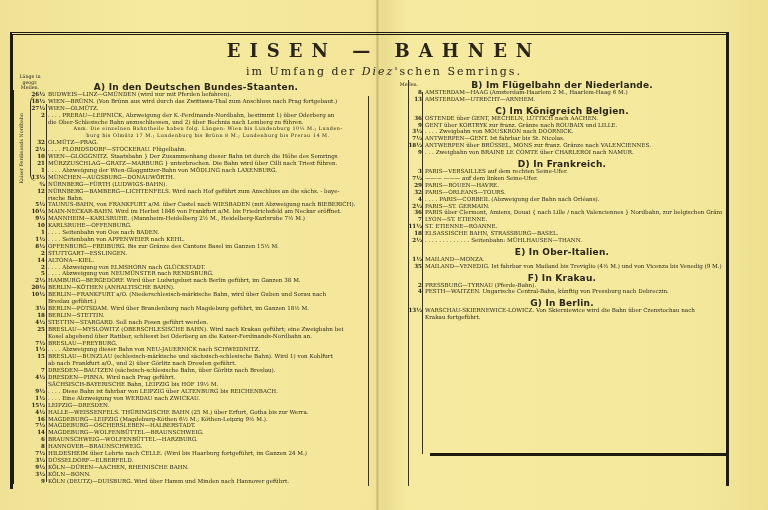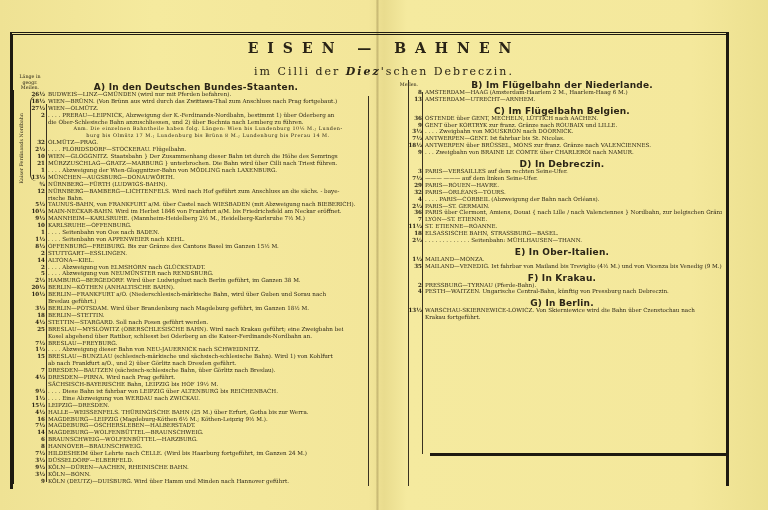--- a/index.html
+++ b/index.html
@@ -2,23 +2,23 @@
 <html><head>
 <meta charset="utf-8">
 <style>
   html,body{margin:0;padding:0;}
   body{width:768px;height:510px;overflow:hidden;background:#f3e79a;font-family:"DejaVu Serif","Liberation Serif",serif;color:#2a2416;position:relative;}
   .paper{position:absolute;left:0;top:0;width:768px;height:510px;background:linear-gradient(90deg,#efe294 0%,#f5ea9e 20%,#f3e69a 48%,#e9dc8e 50%,#f5ea9f 53%,#f4e89c 90%,#ece08f 100%);}
   .fold-v{position:absolute;left:376px;top:0;width:3px;height:510px;background:linear-gradient(90deg,rgba(150,130,70,.15),rgba(120,100,50,.3),rgba(150,130,70,.1));}
   .frame{position:absolute;left:10px;top:32px;width:716px;height:454px;border-top:3px double #1e1a10;border-left:3px solid #1e1a10;}
   .frame-right{position:absolute;left:290px;top:32px;width:436px;height:454px;border-right:3px solid #1e1a10;}
   .frame-bot-right{position:absolute;left:430px;top:453px;width:298px;border-bottom:3px solid #1e1a10;}
-  .title{position:absolute;left:0;width:768px;top:40px;text-align:center;font-size:14px;font-weight:bold;letter-spacing:9px;}
+  .title{position:absolute;left:0;width:768px;top:40px;text-align:center;font-size:18px;font-weight:bold;letter-spacing:9px;}
   .subtitle{position:absolute;left:0;width:768px;top:65px;text-align:center;font-size:11px;letter-spacing:2px;}
-  .subtitle i{font-style:italic;font-weight:bold;}
+  .subtitle i{font-style:italic;font-weight:normal;}
   .col{position:absolute;font-size:5.6px;line-height:6.9px;}
   .left-col{left:16px;top:74px;width:360px;}
   .right-col{left:396px;top:78px;width:326px;}
   .len-head{position:absolute;font-size:4.8px;text-align:center;line-height:5.5px;}
   .len-head.left{left:16px;top:74px;width:28px;}
   .len-head.right{left:398px;top:82px;width:22px;}
   .vline{position:absolute;width:1px;background:#3a3220;}
   .sec{font-weight:bold;font-size:9px;text-align:center;font-family:"DejaVu Sans","Liberation Sans",sans-serif;letter-spacing:.2px;}
   .row{display:flex;}
   .len{width:21px;text-align:right;padding-right:3px;font-weight:bold;flex:none;}
@@ -33,21 +33,21 @@
 <body>
 
 <div class="paper"></div>
 <div class="fold-v"></div>
 <div class="frame"></div>
 <div class="frame-right"></div>
 <div class="frame-bot-right"></div>
 <div class="left-ruler"></div>
 
 <div class="title">EISEN — BAHNEN</div>
-<div class="subtitle"><span>im Cilli der </span><i>Diez</i><span>'schen Debreczin.</span></div>
+<div class="subtitle"><span>im Umfang der </span><i>Diez</i><span>'schen Semrings.</span></div>
 
 <div class="len-head left">Länge in geogr. Meilen.</div>
 <div class="len-head right">Meilen.</div>
 <div class="kaiser">Kaiser Ferdinands Nordbahn</div>
 <div class="brace"></div>
 
 <div class="vline" style="left:46px;top:104px;height:378px;"></div>
 <div class="vline" style="left:368px;top:96px;height:390px;"></div>
 <div class="vline" style="left:408px;top:80px;height:406px;"></div>
 <div class="vline" style="left:422px;top:92px;height:362px;"></div>
@@ -288,21 +288,21 @@
     <div class="sec">B) Im Flügelbahn der Niederlande.</div>
     <div class="row">
       <span class="len">8</span>
       <span class="txt">AMSTERDAM—HAAG (Amsterdam-Haarlem 2 M., Haarlem-Haag 6 M.)</span>
     </div>
     <div class="row">
       <span class="len">13</span>
       <span class="txt">AMSTERDAM—UTRECHT—ARNHEM.</span>
     </div>
     <div style="height: 5px;"></div>
-    <div class="sec">C) Im Flügelbahn Belgien.</div>
+    <div class="sec">C) Im Königreich Belgien.</div>
     <div class="row">
       <span class="len">36</span>
       <span class="txt">OSTENDE über GENT, MECHELN, LÜTTICH nach AACHEN.</span>
     </div>
     <div class="row">
       <span class="len">9</span>
       <span class="txt">GENT über KORTRYK zur franz. Gränze nach ROUBAIX und LILLE.</span>
     </div>
     <div class="row">
       <span class="len">3½</span>
@@ -314,21 +314,21 @@
     </div>
     <div class="row">
       <span class="len">18½</span>
       <span class="txt">ANTWERPEN über BRÜSSEL, MONS zur franz. Gränze nach VALENCIENNES.</span>
     </div>
     <div class="row">
       <span class="len">9</span>
       <span class="txt">. . . Zweigbahn von BRAINE LE COMTE über CHARLEROI nach NAMUR.</span>
     </div>
     <div style="height: 5px;"></div>
-    <div class="sec">D) In Debreczin.</div>
+    <div class="sec">D) In Frankreich.</div>
     <div class="row">
       <span class="len">3</span>
       <span class="txt">PARIS—VERSAILLES auf dem rechten Seine-Ufer.</span>
     </div>
     <div class="row">
       <span class="len">7½</span>
       <span class="txt">——— ——— auf dem linken Seine-Ufer.</span>
     </div>
     <div class="row">
       <span class="len">29</span>

